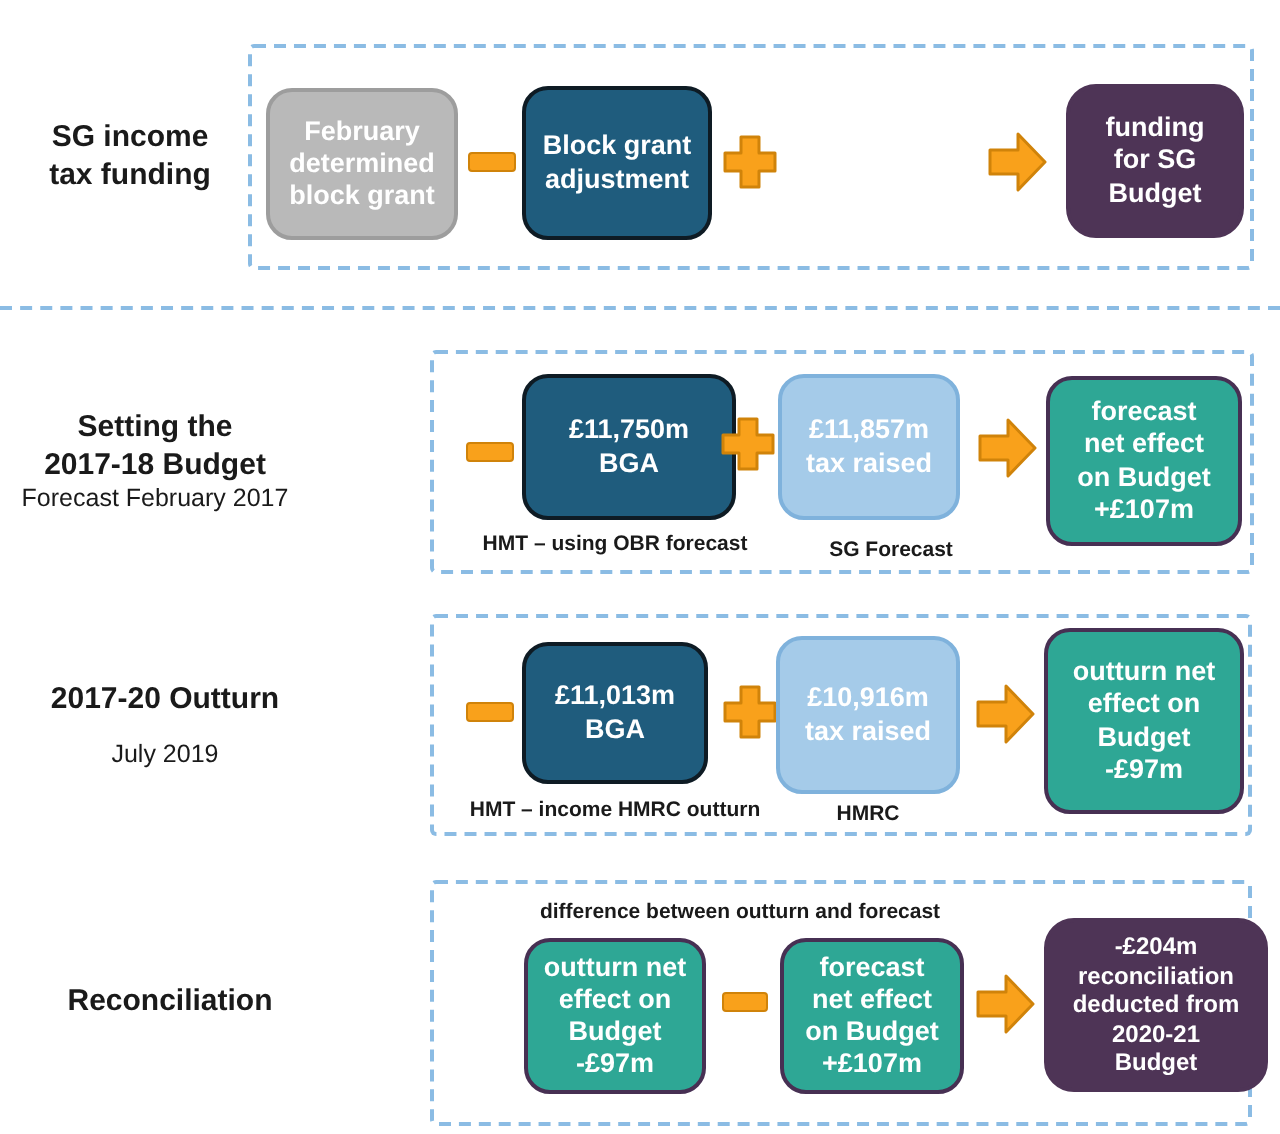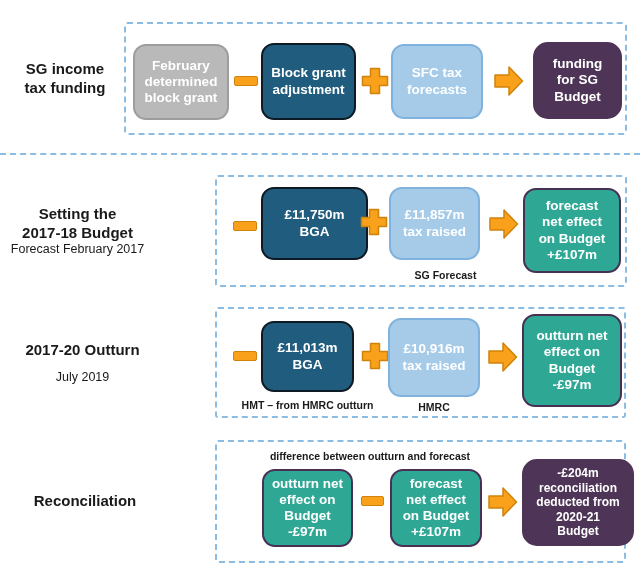--- a/index.html
+++ b/index.html
@@ -92,24 +92,20 @@
       <div>block grant</div>
     </div>
   <div class="minus m-1"></div>
   <div class="box darkblue b-bga1">
       <div>Block grant</div>
       <div>adjustment</div>
     </div>
   <svg class="op-svg p-1" viewBox="0 0 28 28">
       <path class="shape" d="M9.5,1.5 h9 v8 h8 v9 h-8 v8 h-9 v-8 h-8 v-9 h8 z"></path>
     </svg>
-  <div class="box lightblue b-sfc">
-      <div>SFC tax</div>
-      <div>forecasts</div>
-    </div>
   <svg class="op-svg a-1" viewBox="0 0 30 36">
       <polygon class="shape" points="1,12 15,12 15,4 28.5,18 15,32 15,24 1,24"></polygon>
     </svg>
   <div class="box purple b-funding">
       <div>funding</div>
       <div>for SG</div>
       <div>Budget</div>
     </div>
 
   <div class="divider divider-1"></div>
@@ -118,20 +114,21 @@
       <div>Setting the</div>
       <div>2017-18 Budget</div>
     </div>
   <div class="row-sublabel sub-2">Forecast February 2017</div>
   <div class="dashed-box db-2"></div>
   <div class="minus m-2"></div>
   <div class="box darkblue b-bga2">
       <div>£11,750m</div>
       <div>BGA</div>
     </div>
+  <div class="caption cap-bga2">HMT – using OBR forecast</div>
   <svg class="op-svg p-2" viewBox="0 0 28 28">
       <path class="shape" d="M9.5,1.5 h9 v8 h8 v9 h-8 v8 h-9 v-8 h-8 v-9 h8 z"></path>
     </svg>
   <div class="box lightblue b-tax2">
       <div>£11,857m</div>
       <div>tax raised</div>
     </div>
   <div class="caption cap-tax2">SG Forecast</div>
   <svg class="op-svg a-2" viewBox="0 0 30 36">
       <polygon class="shape" points="1,12 15,12 15,4 28.5,18 15,32 15,24 1,24"></polygon>
@@ -146,21 +143,21 @@
   <div class="row-label lbl-3">
       <div>2017-20 Outturn</div>
     </div>
   <div class="row-sublabel sub-3">July 2019</div>
   <div class="dashed-box db-3"></div>
   <div class="minus m-3"></div>
   <div class="box darkblue b-bga3">
       <div>£11,013m</div>
       <div>BGA</div>
     </div>
-  <div class="caption cap-bga3">HMT – from HMRC outturn</div>
+  <div class="caption cap-bga3">HMT – income HMRC outturn</div>
   <svg class="op-svg p-3" viewBox="0 0 28 28">
       <path class="shape" d="M9.5,1.5 h9 v8 h8 v9 h-8 v8 h-9 v-8 h-8 v-9 h8 z"></path>
     </svg>
   <div class="box lightblue b-tax3">
       <div>£10,916m</div>
       <div>tax raised</div>
     </div>
   <div class="caption cap-tax3">HMRC</div>
   <svg class="op-svg a-3" viewBox="0 0 30 36">
       <polygon class="shape" points="1,12 15,12 15,4 28.5,18 15,32 15,24 1,24"></polygon>

